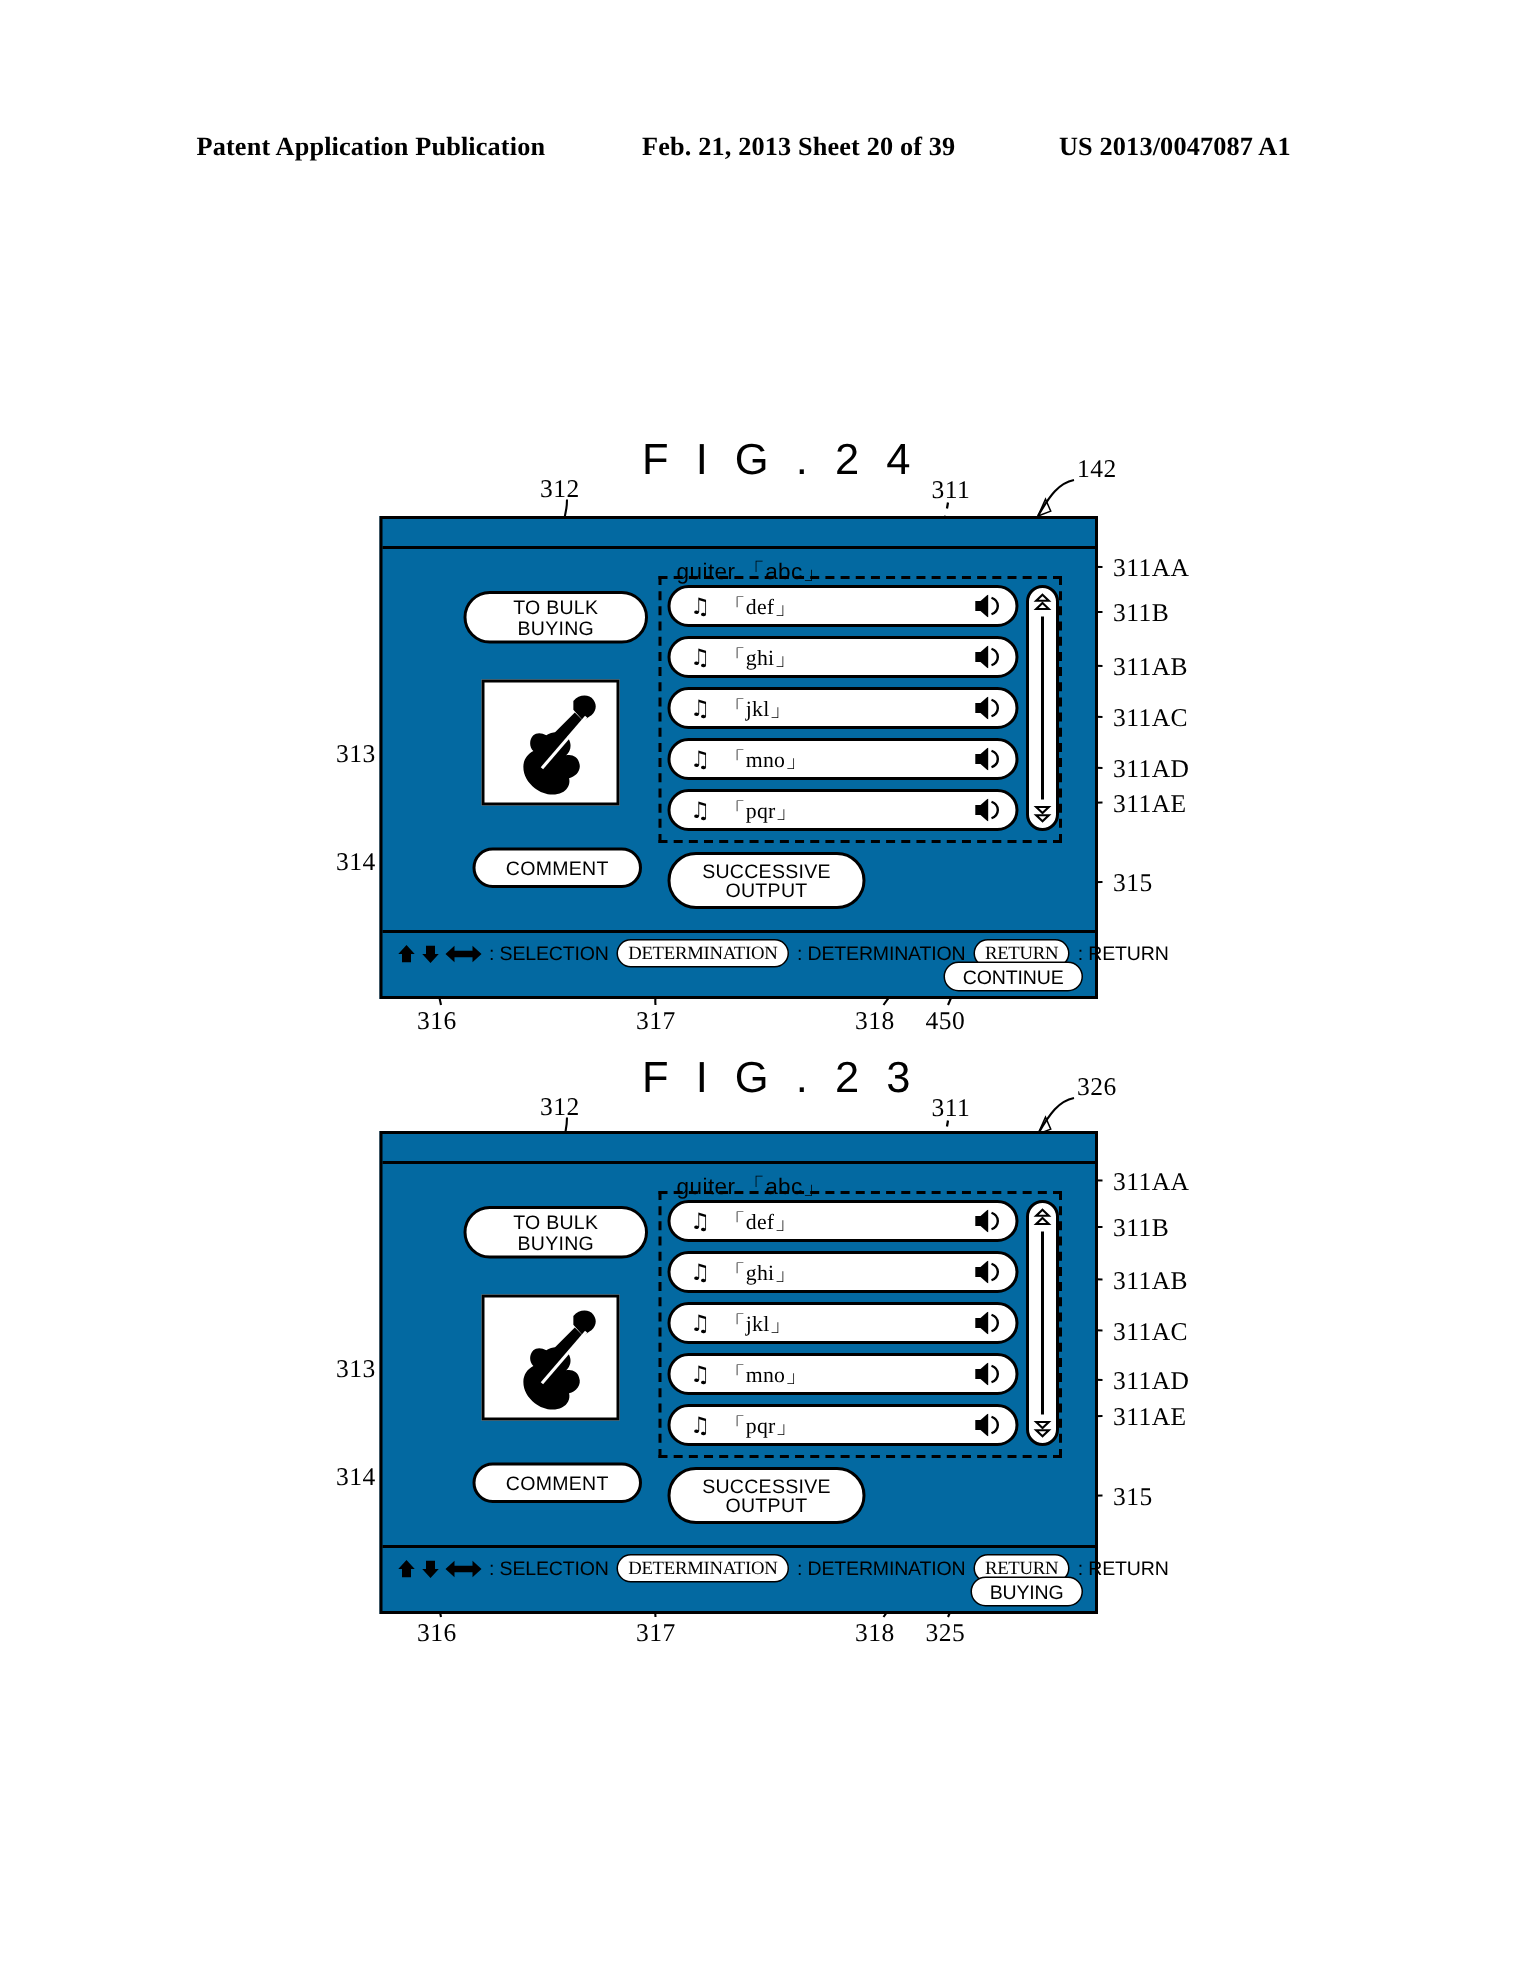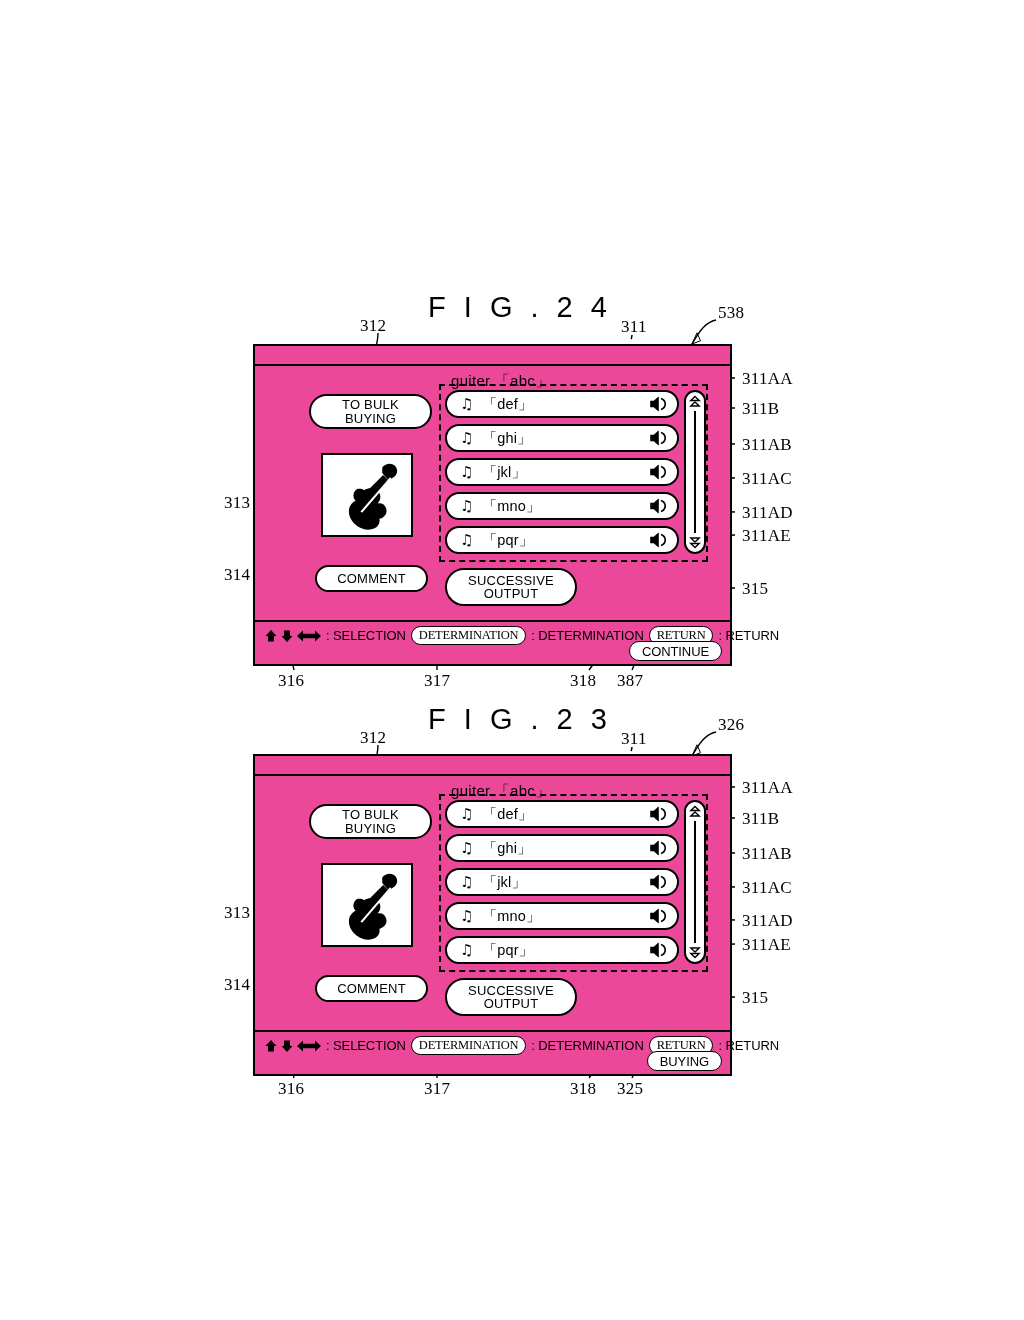--- a/index.html
+++ b/index.html
@@ -24,21 +24,21 @@
   
   .fig{position:absolute;left:0;top:0;width:1024px;}
   .fig-title{
     position:absolute;
     font-family:"Liberation Sans",sans-serif;
     font-size:29px;letter-spacing:5px;font-weight:400;
   }
 
   
   .screen{
-    position:absolute;border:2.5px solid #000;background:#ec4899;
+    position:absolute;border:2.5px solid #000;background:#0369a1;
     box-sizing:border-box;
   }
   .titlebar{
     position:absolute;left:0;right:0;top:0;height:20px;
     border-bottom:2.5px solid #000;box-sizing:border-box;
   }
   .statusbar{
     position:absolute;left:0;right:0;bottom:0;height:44px;
     border-top:2.5px solid #000;box-sizing:border-box;text-align:center;
   }
@@ -77,21 +77,21 @@
   .track{
     position:absolute;box-sizing:border-box;
     border:2px solid #000;border-radius:999px;background:#fff;
     display:flex;align-items:center;
   }
   .track .note{
     font-family:"DejaVu Sans",sans-serif;
     font-size:15px;margin-left:13px;line-height:1;
   }
   .track .tname{
-    font-family:Liberation Sans, sans-serif;
+    font-family:Liberation Serif, serif;
     font-size:14.5px;margin-left:9px;letter-spacing:.2px;white-space:nowrap;
   }
   .track .spk{position:absolute;right:11px;top:50%;transform:translateY(-50%);
     width:17px;height:15px;}
   .track .spk svg{display:block;width:100%;height:100%;}
 
   
   .scrollbar{
     position:absolute;box-sizing:border-box;
     border:2px solid #000;border-radius:11px;background:#fff;
@@ -142,20 +142,25 @@
 
   
   .leaders{position:absolute;left:0;top:0;width:1024px;height:1320px;pointer-events:none;}
   .leaders line,.leaders path{stroke:#000;fill:none;}
 </style>
 </head>
 <body>
 
 <div class="page">
 
+  <div class="pat-header">
+    <span class="h-pub">Patent Application Publication</span>
+    <span class="h-date">Feb. 21, 2013  Sheet 20 of 39</span>
+    <span class="h-num">US 2013/0047087 A1</span>
+  </div>
 
   <svg class="leaders" viewBox="0 0 1024 1320">
 
     <path d="M378 333 C 378 352, 368 358, 373 372 C 377 384, 378 388, 378 396" stroke-width="1.4"></path>
     <path d="M378 396 l -4.5 -9 l 9 0 z" fill="#000" stroke="none"></path>
 
     <path d="M632 335 C 630 348, 626 358, 622 372" stroke-width="1.5" stroke-dasharray="4 5"></path>
 
     <path d="M716 320 C 706 322, 700 330, 692 344" stroke-width="1.4"></path>
     <path d="M692 344 l 8.5 -3.2 l -3.5 -8 z" fill="#000" stroke="none"></path>
@@ -232,34 +237,34 @@
     <path d="M632 1078 C 636 1068, 640 1060, 645 1054" stroke-width="1.4"></path>
     <path d="M649 1049 l -6.6 6.2 l 4.8 4 z" fill="#000" stroke="none"></path>
   </svg>
 
   <div class="fig">
 
     <div class="fig-title" style="left:428px;top:291px;">F I G . 2 4</div>
 
     <div class="ref" style="left:360px;top:316px;">312</div>
     <div class="ref" style="left:621px;top:317px;">311</div>
-    <div class="ref" style="left:718px;top:303px;">538</div>
+    <div class="ref" style="left:718px;top:303px;">142</div>
     <div class="ref" style="left:224px;top:493px;">313</div>
     <div class="ref" style="left:224px;top:565px;">314</div>
     <div class="ref" style="left:742px;top:369px;">311AA</div>
     <div class="ref" style="left:742px;top:399px;">311B</div>
     <div class="ref" style="left:742px;top:435px;">311AB</div>
     <div class="ref" style="left:742px;top:469px;">311AC</div>
     <div class="ref" style="left:742px;top:503px;">311AD</div>
     <div class="ref" style="left:742px;top:526px;">311AE</div>
     <div class="ref" style="left:742px;top:579px;">315</div>
     <div class="ref" style="left:278px;top:671px;">316</div>
     <div class="ref" style="left:424px;top:671px;">317</div>
     <div class="ref" style="left:570px;top:671px;">318</div>
-    <div class="ref" style="left:617px;top:671px;">387</div>
+    <div class="ref" style="left:617px;top:671px;">450</div>
 
     <div class="screen" style="left:253px;top:344px;width:479px;height:322px;">
 
       <div class="titlebar"></div>
 
       <div class="caption" style="left:196px;top:26px;">guiter 「abc」</div>
 
       <div class="pill" style="left:54px;top:48px;width:123px;height:35px;flex-direction:column;">
         <span>TO BULK</span>
         <span>BUYING</span>

